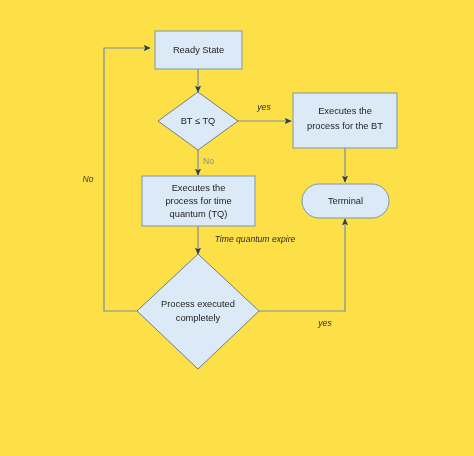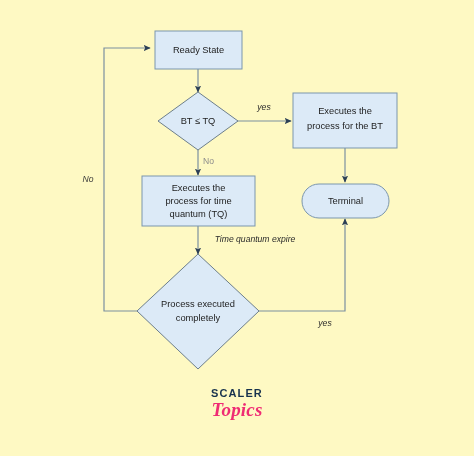--- a/index.html
+++ b/index.html
@@ -11,21 +11,21 @@
     width: 474px;
     height: 456px;
     font-family: "Liberation Sans", sans-serif;
     color: #1a1a1a;
     overflow: hidden;
   }
   #diagram-root {
     position: relative;
     width: 474px;
     height: 456px;
-    background: #fef9c3;
+    background: #fde047;
   }
   #flow-svg {
     position: absolute;
     left: 0;
     top: 0;
     width: 474px;
     height: 456px;
   }
   .node-shape {
     fill: #dceaf7;
@@ -145,18 +145,14 @@
     <text class="edge-label plain" x="203" y="162">No</text>
 
     <text class="edge-label" x="255" y="240">Time quantum expire</text>
 
     <text class="edge-label" x="325" y="324">yes</text>
 
     <text class="edge-label left-label" x="88" y="180">No</text>
 
   </svg>
 
-  <div class="logo-wrap">
-    <span class="logo-scaler">SCALER</span>
-    <span class="logo-topics">Topics</span>
-  </div>
 
 </div>
 
 </body></html>

